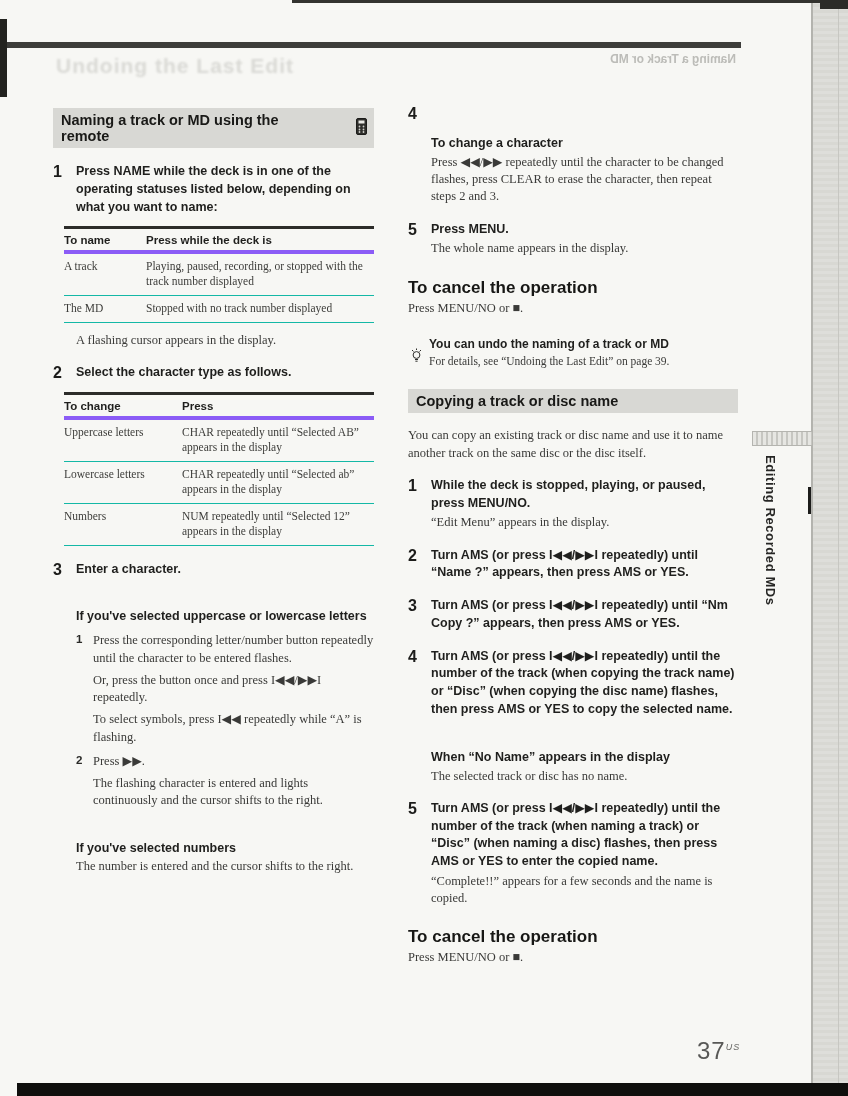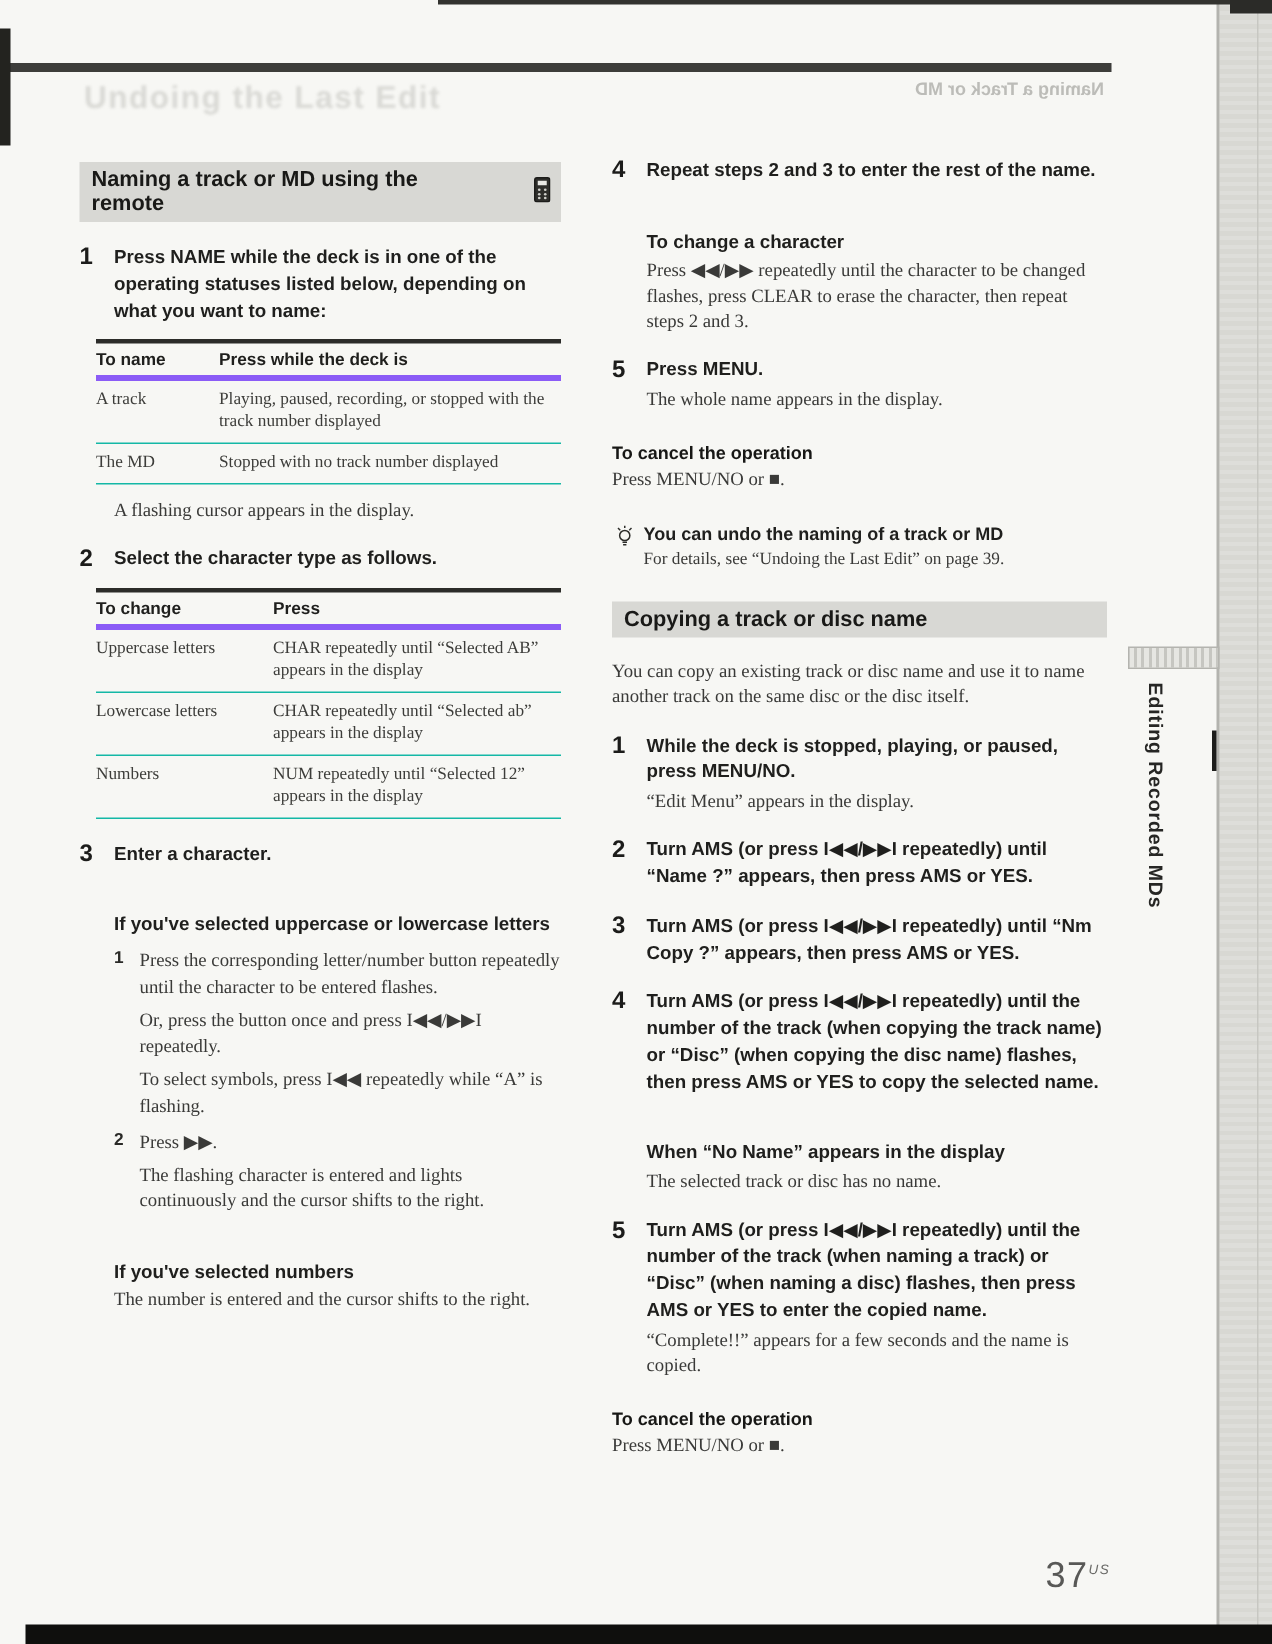--- a/index.html
+++ b/index.html
@@ -87,23 +87,23 @@
   .sub-item { display:flex; margin-top:7px; }
   .sub-item-num {
     flex:none; width:17px;
     font-family:"Liberation Sans","DejaVu Sans",sans-serif;
     font-weight:bold; font-size:11.5px; color:#2a2a27; padding-top:1px;
   }
   .sub-item-body { flex:1; font-size:12.5px; line-height:1.38; }
 
   .cancel-head {
     font-family:"Liberation Sans","DejaVu Sans",sans-serif;
-    font-weight:bold; font-size:12px; color:#171715; margin-top:20px;
-  }
-  .tip { display:flex; margin-top:20px; align-items:flex-start; }
+    font-weight:bold; font-size:17px; color:#171715; margin-top:20px;
+  }
+  .tip { display:flex; margin-top:20px; align-items:flex-end; }
   .tip-ic { flex:none; margin:1px 6px 0 2px; }
   .tip-head {
     font-family:"Liberation Sans","DejaVu Sans",sans-serif;
     font-weight:bold; font-size:12px; color:#1f1f1d; line-height:1.3;
   }
   .tip-text { font-size:11.5px; margin-top:3px; }
   .bar2 { margin-top:22px; }
   .intro { font-size:12.5px; line-height:1.38; margin-top:14px; }
 
   .pagenum {
@@ -239,21 +239,20 @@
         <div class="serif-p tight">The number is entered and the cursor shifts to the right.</div>
       </div>
     </div>
   </div>
 
   <div class="col-right">
 
     <div class="step" style="margin-top:0;">
       <span class="step-num">4</span>
       <div class="step-body">
-        <div class="step-head">Repeat steps 2 and 3 to enter the rest of the name.</div>
         <div class="sub-head">To change a character</div>
         <div class="serif-p tight">Press ◀◀/▶▶ repeatedly until the character to be changed flashes, press CLEAR to erase the character, then repeat steps 2 and 3.</div>
       </div>
     </div>
 
     <div class="step">
       <span class="step-num">5</span>
       <div class="step-body">
         <div class="step-head">Press MENU.</div>
         <div class="serif-p tight">The whole name appears in the display.</div>

